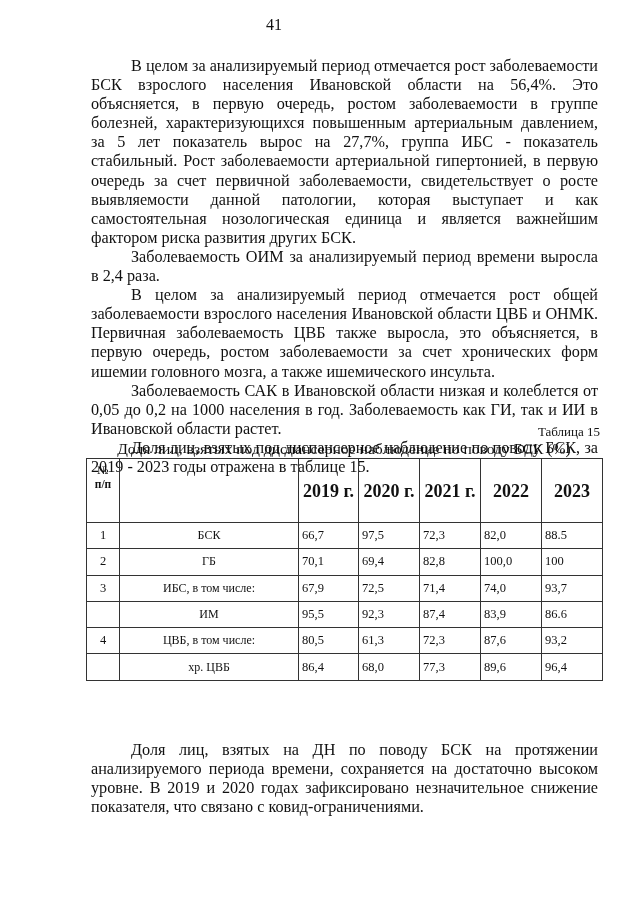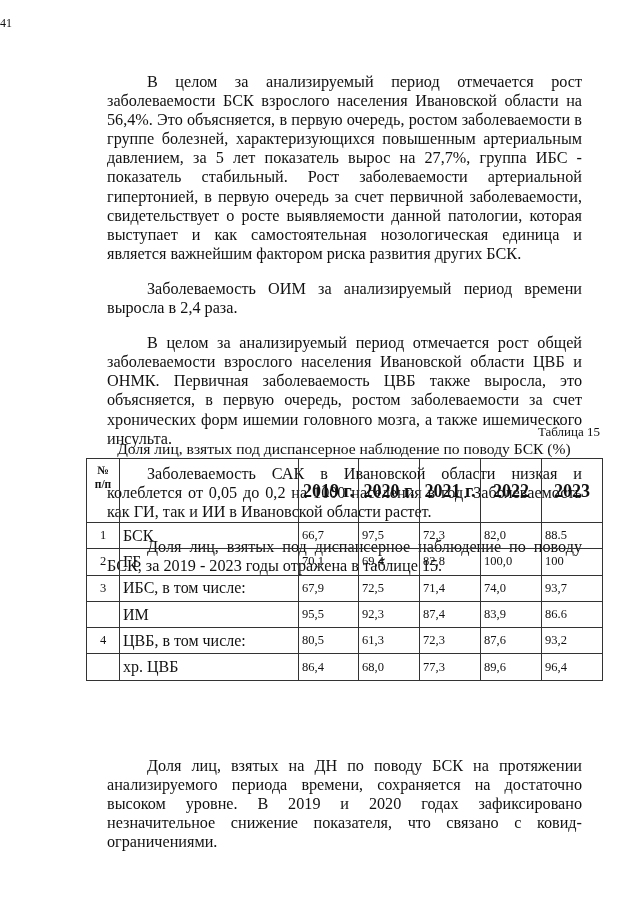--- a/index.html
+++ b/index.html
@@ -1,30 +1,30 @@
 <!DOCTYPE html>
 <html><head>
 <meta charset="utf-8">
 <style>
   html, body { margin: 0; padding: 0; background: #ffffff; }
   body { width: 640px; height: 905px; position: relative; overflow: hidden;
          font-family: "Liberation Serif", "DejaVu Serif", serif; color: #111; }
-  .page-num { position: absolute; top: 16px; left: 0; width: 548px; font-size: 12px; }
+  .page-num { position: absolute; top: 16px; left: 0; width: 548px; text-align: center; font-size: 16px; }
   .text-block { position: absolute; left: 91px; width: 507px; font-size: 16.2px; line-height: 19.1px; text-align: justify; }
-  .text-block p { margin: 16px; text-indent: 40px; }
+  .text-block p { margin: 0; text-indent: 40px; }
   #p1 { top: 57px; }
   .table-label { position: absolute; top: 424px; right: 40px; font-size: 13px; }
   .table-title { position: absolute; top: 440px; left: 86px; width: 516px; text-align: center; font-weight: normal; font-size: 15.6px; }
   table.data { position: absolute; top: 458px; left: 86px; width: 516px; border-collapse: collapse; table-layout: fixed; font-size: 12.5px; }
   table.data th, table.data td { border: 1px solid #333; padding: 0 3px; vertical-align: middle; }
   table.data th { font-weight: bold; height: 41px; vertical-align: top; padding-top: 22px; text-align: center; font-size: 18px; }
   table.data th.num { font-size: 11.5px; line-height: 14px; padding-top: 4px; }
   table.data td { height: 25.3px; }
   table.data td.n { text-align: center; }
-  table.data td.name { font-size: 16px; }
+  table.data td.name { font-size: 12px; text-align: center; }
   #p-last { top: 741px; }
 </style>
 </head>
 <body>
 
 <div class="page-num">41</div>
 
 <div class="text-block" id="p1">
   <p>В целом за анализируемый период отмечается рост заболеваемости БСК взрослого населения Ивановской области на 56,4%. Это объясняется, в первую очередь, ростом заболеваемости в группе болезней, характеризующихся повышенным артериальным давлением, за 5 лет показатель вырос на 27,7%, группа ИБС - показатель стабильный. Рост заболеваемости артериальной гипертонией, в первую очередь за счет первичной заболеваемости, свидетельствует о росте выявляемости данной патологии, которая выступает и как самостоятельная нозологическая единица и является важнейшим фактором риска развития других БСК.</p>
   <p>Заболеваемость ОИМ за анализируемый период времени выросла в 2,4 раза.</p>

